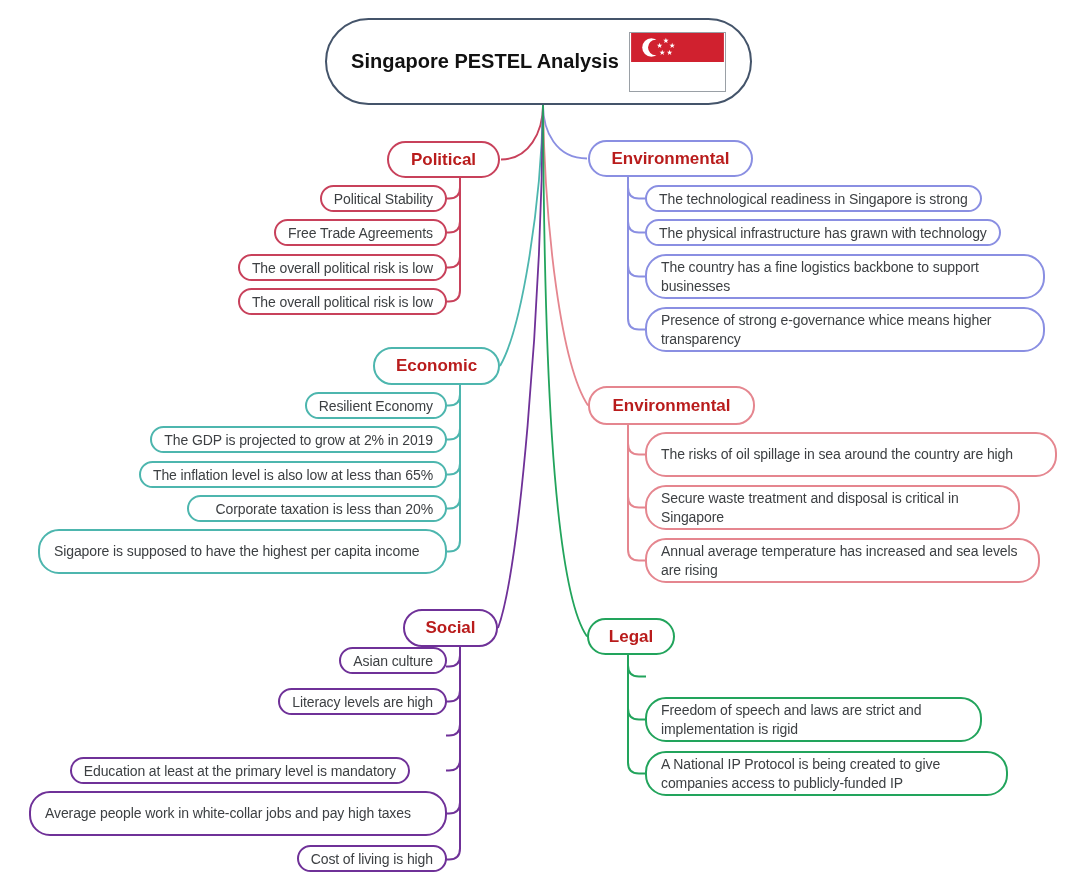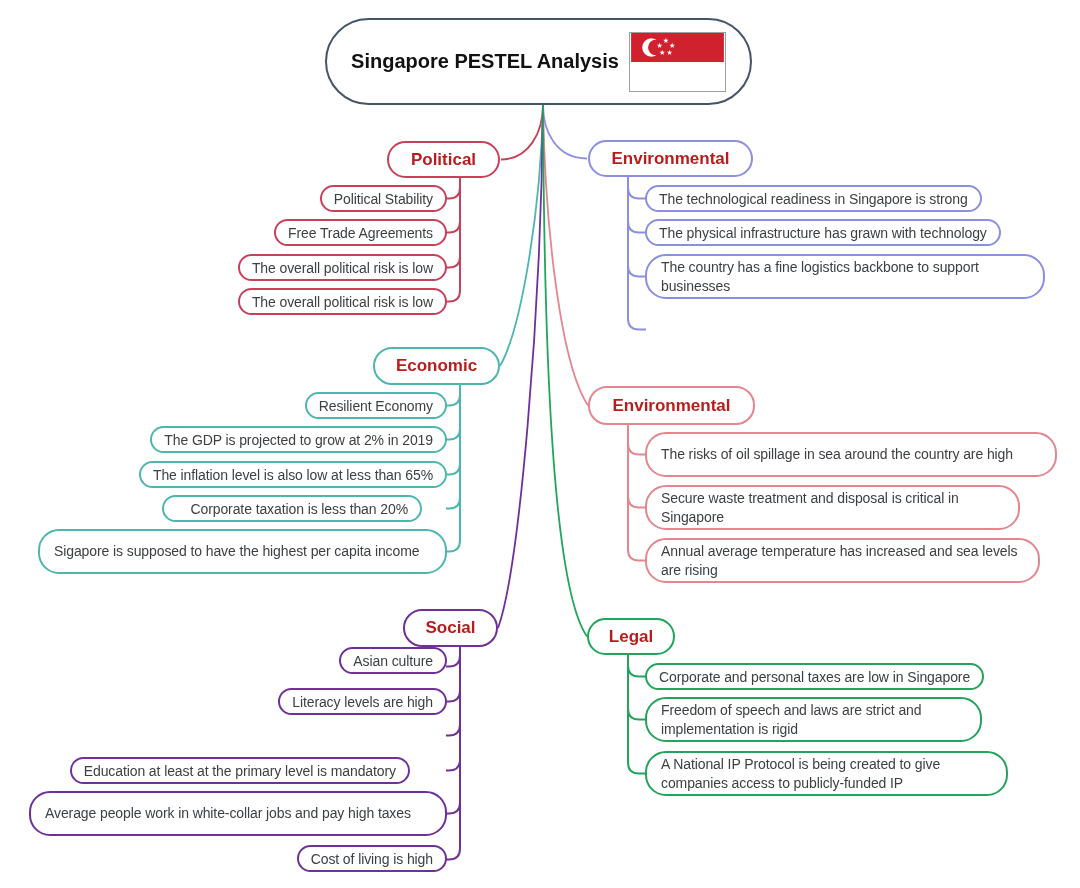--- a/index.html
+++ b/index.html
@@ -125,34 +125,34 @@
   <div class="node hdr legal" style="left:587px;top:618px;width:88px;height:37px;">Legal</div>
 
   <div class="node leaf political" style="right:633px;top:185px;">Political Stability</div>
   <div class="node leaf political" style="right:633px;top:219px;">Free Trade Agreements</div>
   <div class="node leaf political" style="right:633px;top:254px;">The overall political risk is low</div>
   <div class="node leaf political" style="right:633px;top:288px;">The overall political risk is low</div>
 
   <div class="node leaf technological" style="left:645px;top:185px;">The technological readiness in Singapore is strong</div>
   <div class="node leaf technological" style="left:645px;top:219px;">The physical infrastructure has grawn with technology</div>
   <div class="node leaf ml technological" style="left:645px;top:254px;width:400px;">The country has a fine logistics backbone to support businesses</div>
+  <div class="node leaf ml technological" style="left:645px;top:307px;width:400px;">Presence of strong e-governance whice means higher transparency</div>
 
   <div class="node leaf economic" style="right:633px;top:392px;">Resilient Economy</div>
   <div class="node leaf economic" style="right:633px;top:426px;">The GDP is projected to grow at 2% in 2019</div>
   <div class="node leaf economic" style="right:633px;top:461px;">The inflation level is also low at less than 65%</div>
-  <div class="node leaf economic" style="right:658px;top:495px;padding-left:26px;">Corporate taxation is less than 20%</div>
+  <div class="node leaf economic" style="right:633px;top:495px;padding-left:26px;">Corporate taxation is less than 20%</div>
   <div class="node leaf ml economic" style="right:633px;top:529px;width:409px;">Sigapore is supposed to have the highest per capita income</div>
 
   <div class="node leaf ml environmental" style="left:645px;top:432px;width:412px;">The risks of oil spillage in sea around the country are high</div>
   <div class="node leaf ml environmental" style="left:645px;top:485px;width:375px;">Secure waste treatment and disposal is critical in Singapore</div>
   <div class="node leaf ml environmental" style="left:645px;top:538px;width:395px;">Annual average temperature has increased and sea levels are rising</div>
 
   <div class="node leaf social" style="right:633px;top:639px;margin-top:8px;">Asian culture</div>
   <div class="node leaf social" style="right:633px;top:688px;">Literacy levels are high</div>
   <div class="node leaf social" style="right:670px;top:757px;">Education at least at the primary level is mandatory</div>
   <div class="node leaf ml social" style="right:633px;top:791px;width:418px;">Average people work in white-collar jobs and pay high taxes</div>
   <div class="node leaf social" style="right:633px;top:813px;margin-top:32px;">Cost of living is high</div>
 
-  <div class="node leaf legal" style="left:645px;top:663px;">Corporate and personal taxes are low in Singapore</div>
   <div class="node leaf ml legal" style="left:645px;top:697px;width:337px;">Freedom of speech and laws are strict and implementation is rigid</div>
   <div class="node leaf ml legal" style="left:645px;top:751px;width:363px;">A National IP Protocol is being created to give companies access to publicly-funded IP</div>
 
 </div>
 
 </body></html>

